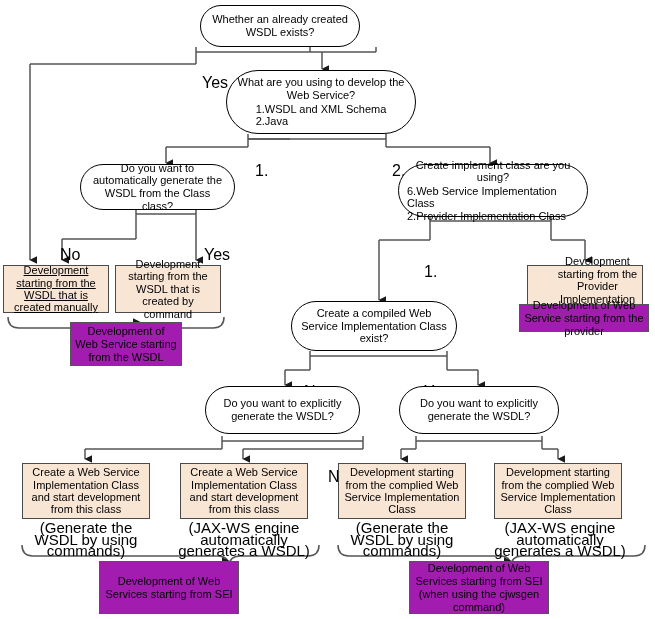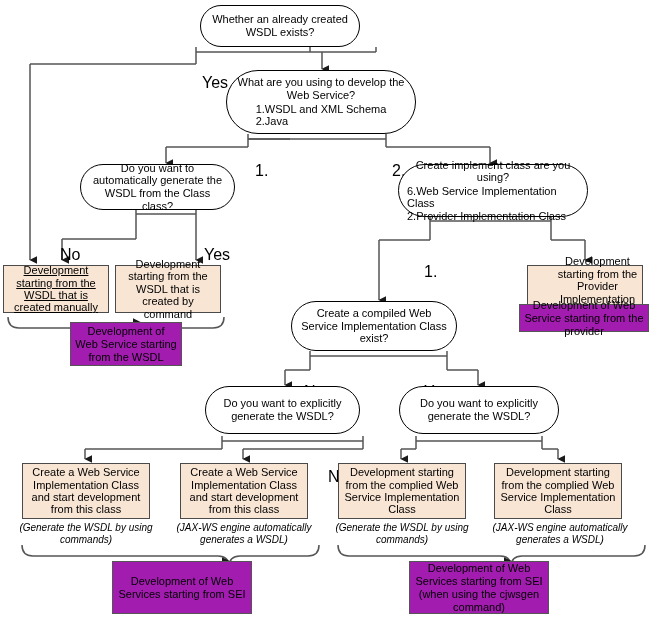--- a/index.html
+++ b/index.html
@@ -18,21 +18,21 @@
 
   
   .pbox{background:#f8e5d4;border:1.4px solid #4a4a4a;font-size:11px;
         line-height:12.4px;padding:2px 3px;}
 
   
   .gbox{background:#a21caf;border:1.4px solid #555;font-size:11px;
         line-height:13px;padding:2px 4px;}
 
   
-  .cap{position:absolute;font-size:10px;line-height:11.6px;text-align:center;color:#000;font-style:italic;}
+  .cap{position:absolute;font-size:15px;line-height:11.6px;text-align:center;color:#000;}
 
   
   .elabel{position:absolute;font-size:16px;color:#000;background:transparent;
           line-height:12px;white-space:nowrap;margin-top:30px;}
 </style>
 </head>
 <body>
 
 <div id="canvas">
 
@@ -225,20 +225,20 @@
   </div>
   <div class="node pbox" style="left:494px;top:463px;width:128px;height:56px;">
     <span>Development starting from the complied Web Service Implementation Class</span>
   </div>
 
   <div class="cap" style="left:18px;top:522px;width:136px;">(Generate the WSDL by using commands)</div>
   <div class="cap" style="left:172px;top:522px;width:144px;">(JAX-WS engine automatically generates a WSDL)</div>
   <div class="cap" style="left:334px;top:522px;width:136px;">(Generate the WSDL by using commands)</div>
   <div class="cap" style="left:488px;top:522px;width:144px;">(JAX-WS engine automatically generates a WSDL)</div>
 
-  <div class="node gbox" style="left:99px;top:561px;width:140px;height:53px;margin-left:13px;">
+  <div class="node gbox" style="left:99px;top:561px;width:140px;height:53px;">
     <span>Development of Web Services starting from  SEI</span>
   </div>
   <div class="node gbox" style="left:409px;top:561px;width:140px;height:53px;justify-content:center;">
     <span>Development of Web Services starting from SEI (when using the cjwsgen command)</span>
   </div>
 
 </div>
 
 </body></html>

